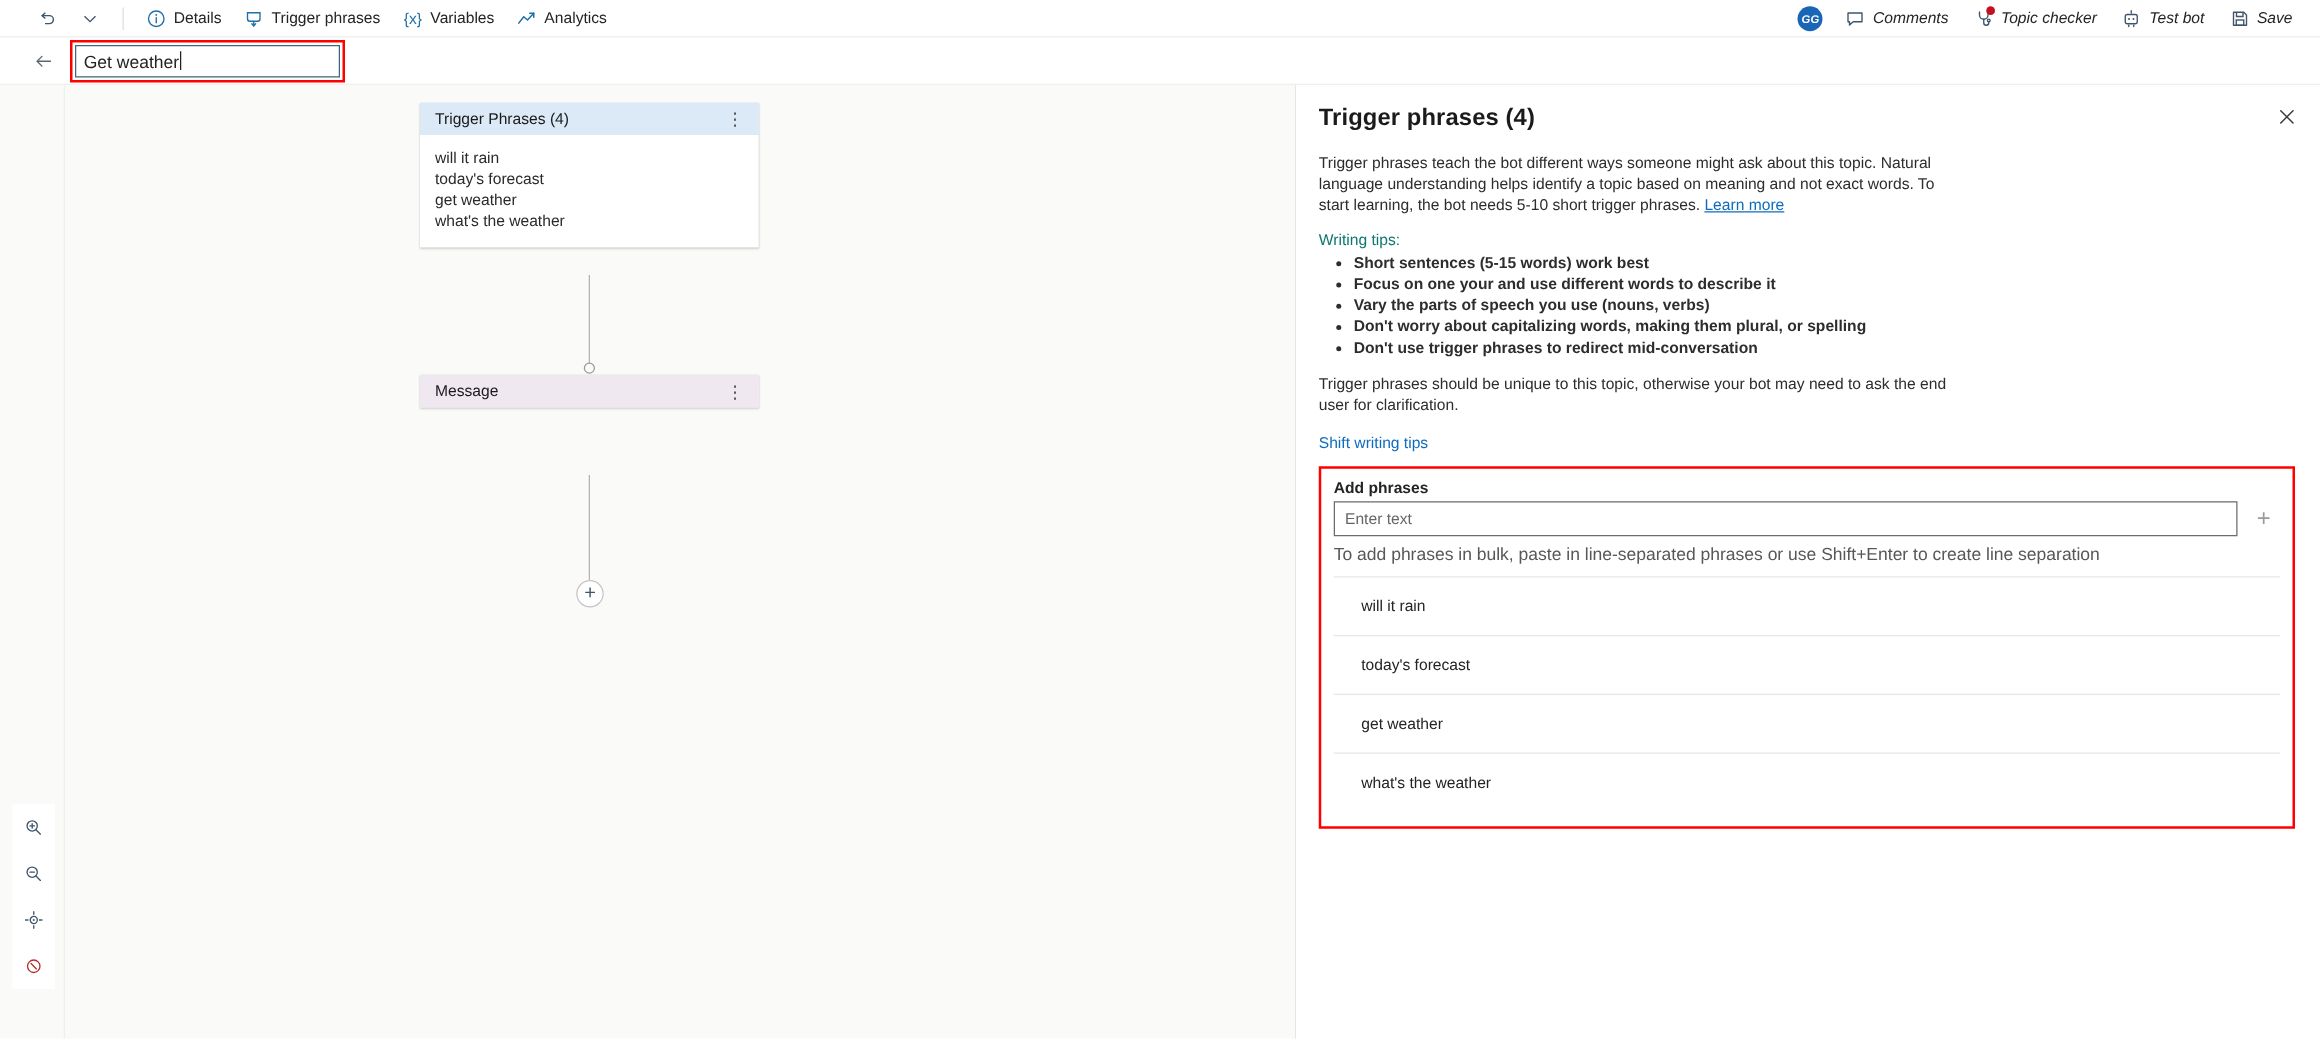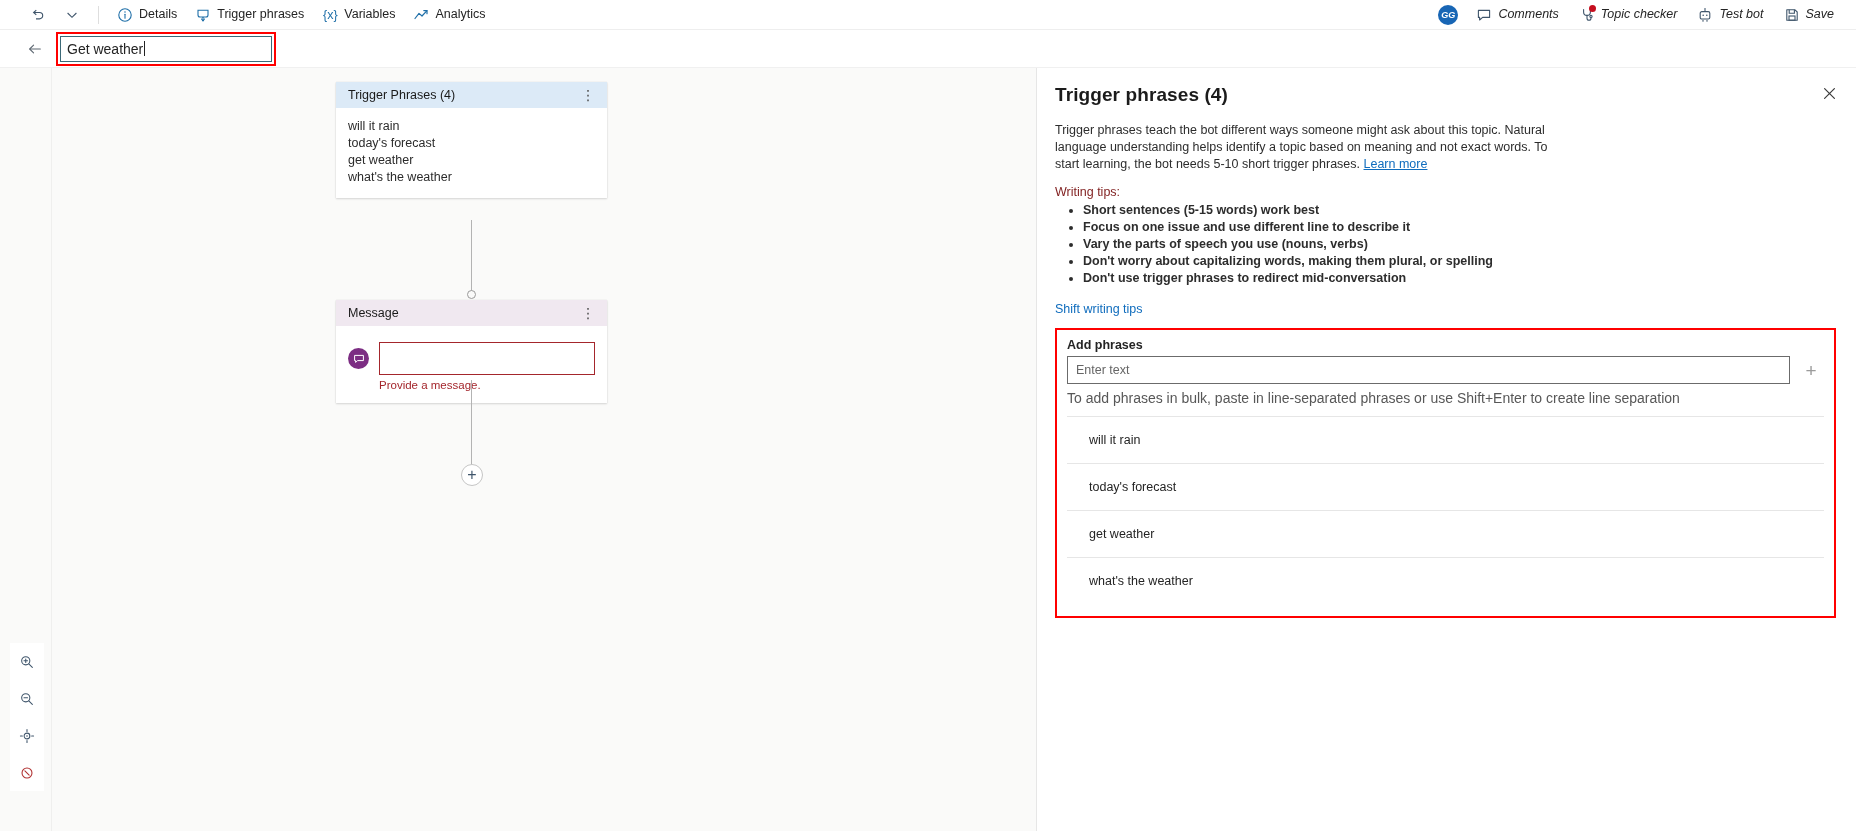--- a/index.html
+++ b/index.html
@@ -181,21 +181,21 @@
   }
   .panel-title {
     font-size: 19px; font-weight: 600; color: #1b1b1b;
     margin: 0 0 16px 0; letter-spacing: .1px;
   }
   .panel-p {
     font-size: 12.5px; line-height: 17px; color: #2d2d2d;
     margin: 0 0 12px 0; max-width: 510px;
   }
   .lnk { color: #0f6cbd; text-decoration: underline; cursor: default; }
-  .tips-label { font-size: 12.5px; color: #7f1d1d; margin: 0 0 3px 0; }
+  .tips-label { font-size: 12.5px; color: #0f766e; margin: 0 0 3px 0; }
   ul.tips { margin: 0 0 12px 0; padding-left: 28px; font-weight: bold; }
   ul.tips li { font-size: 12.5px; line-height: 17px; color: #2d2d2d; }
   .hide-tips { font-size: 12.5px; color: #0f6cbd; text-decoration: none; display: inline-block; margin-bottom: 12px; cursor: default;}
 
   .addbox {
     border: 2px solid #ff0000;
     padding: 8px 10px 12px 10px;
     margin-right: 2px;
   }
   .addlabel { font-size: 12.5px; font-weight: 600; color: #242424; margin-bottom: 4px; }
@@ -418,31 +418,20 @@
     </div>
 
     <div class="connector" style="left:419px; top:152px; height:74px;"></div>
     <div class="conn-dot" style="left:415px; top:222px;"></div>
 
     <div class="node" style="left:284px; top:232px;">
       <div class="node-hdr hdr-message">
         <span class="ttl">Message</span>
         <span class="dots">⋮</span>
       </div>
-      <div class="node-body">
-        <div class="msg-row">
-          <div class="msg-icon">
-            <svg width="12" height="12" viewBox="0 0 12 12" fill="none" stroke="#ffffff" stroke-width="1">
-              <path d="M1.6 2.4 H10.4 V7.6 H4.6 L2.6 9.4 V7.6 H1.6 Z" stroke-linejoin="round"></path>
-            </svg>
-          </div>
-          <div class="msg-input"></div>
-        </div>
-        <div class="msg-error">Provide a message.</div>
-      </div>
     </div>
 
     <div class="connector" style="left:419px; top:312px; height:86px;"></div>
     <div class="plusnode" style="left:409px; top:396px;">
       <span>+</span>
     </div>
   </div>
 
   <div class="rightpanel">
     <div class="panel-close">
@@ -455,26 +444,27 @@
 
     <div class="panel-title">Trigger phrases (4)</div>
 
     <p class="panel-p">
       <span>Trigger phrases teach the bot different ways someone might ask about this topic. Natural language understanding helps identify a topic based on meaning and not exact words. To start learning, the bot needs 5-10 short trigger phrases. </span><span class="lnk">Learn more</span>
     </p>
 
     <div class="tips-label">Writing tips:</div>
     <ul class="tips">
       <li>Short sentences (5-15 words) work best</li>
-      <li>Focus on one issue and use different line to describe it</li>
+      <li>Focus on one your and use different words to describe it</li>
       <li>Vary the parts of speech you use (nouns, verbs)</li>
       <li>Don't worry about capitalizing words, making them plural, or spelling</li>
       <li>Don't use trigger phrases to redirect mid-conversation</li>
     </ul>
 
+    <p class="panel-p">Trigger phrases should be unique to this topic, otherwise your bot may need to ask the end user for clarification.</p>
 
     <div class="hide-tips">Shift writing tips</div>
 
     <div class="addbox">
       <div class="addlabel">Add phrases</div>
       <div class="addrow">
         <input class="addinput" value="" placeholder="Enter text" style="">
         <div class="addplus">+</div>
       </div>
       <div class="hint">To add phrases in bulk, paste in line-separated phrases or use Shift+Enter to create line separation</div>

